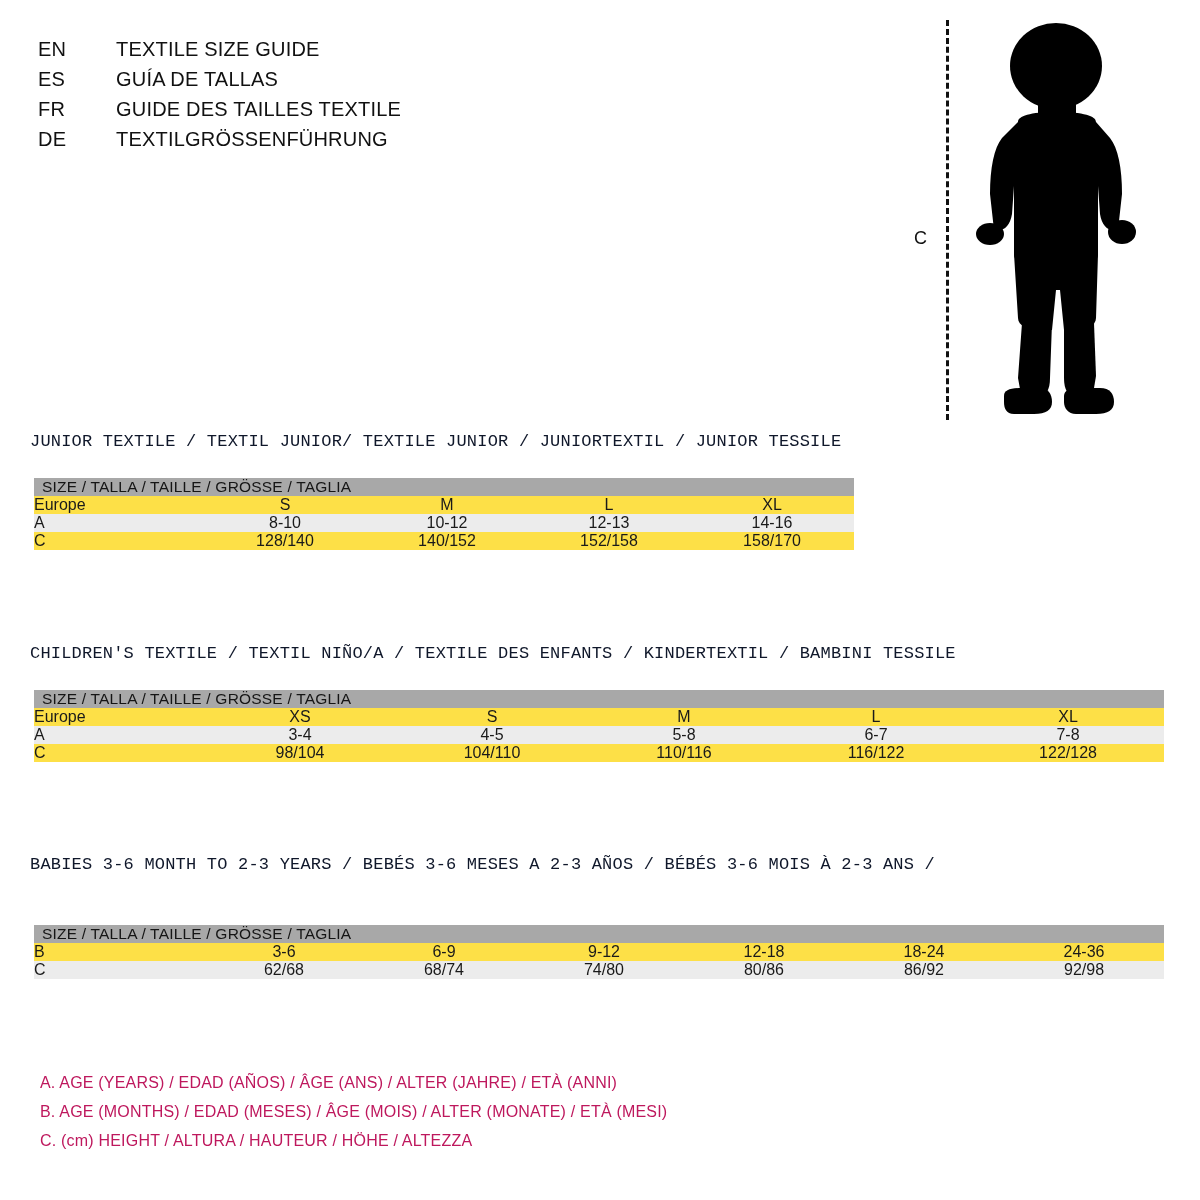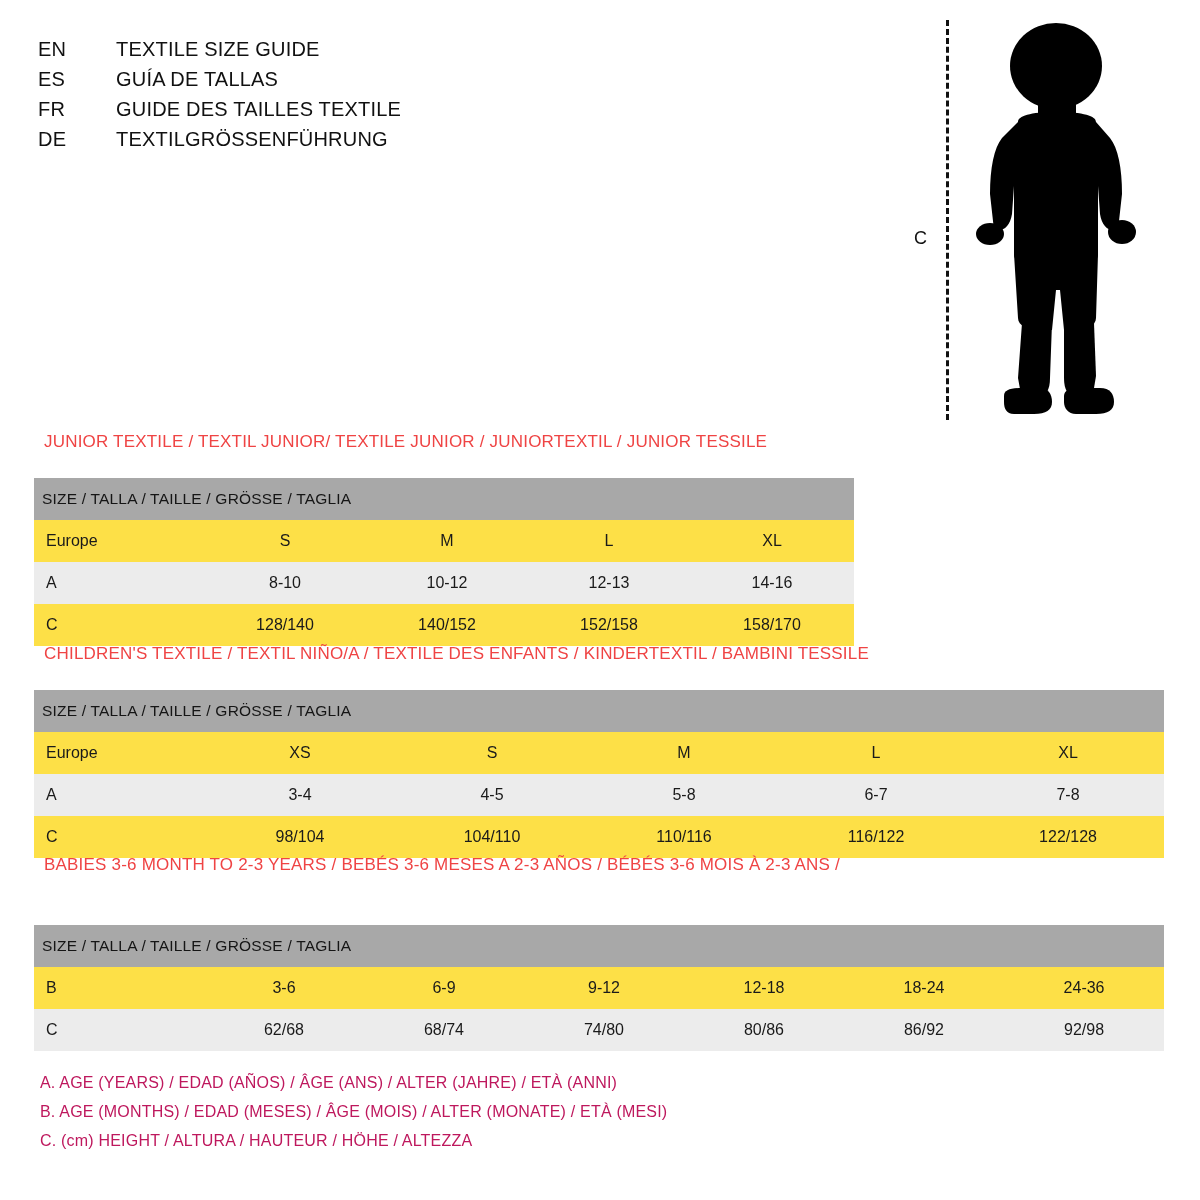--- a/index.html
+++ b/index.html
@@ -74,40 +74,41 @@
     position: absolute;
     left: 60px;
     top: 8px;
     width: 200px;
     height: 402px;
   }
 
   
   .section-heading {
     position: absolute;
-    left: 44px;
+    left: 30px;
     font-size: 17px;
     letter-spacing: 0.2px;
-    color: #ef4444;
+    color: #0f172a;
     white-space: nowrap;
+    font-family: Liberation Mono, monospace;
   }
   .sh1 { top: 432px; }
   .sh2 { top: 644px; }
   .sh3 { top: 855px; }
   .sh3b { top: 882px; }
 
   
   .table {
     position: absolute;
     left: 34px;
     border-collapse: collapse;
     table-layout: fixed;
   }
   .table td {
-    padding: 12px;
+    padding: 0;
     height: 15px;
     vertical-align: middle;
     font-size: 16px;
     color: #1a1a1a;
   }
   .band-head td {
     background: #a8a8a8;
     font-size: 15.5px;
     letter-spacing: 0.2px;
     padding-left: 8px;

